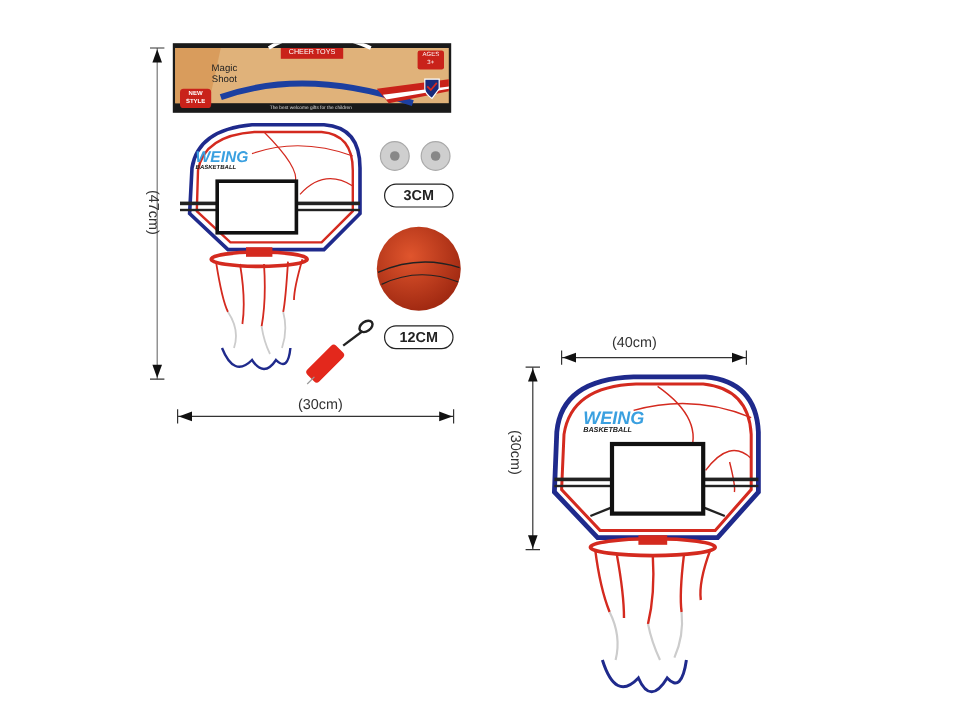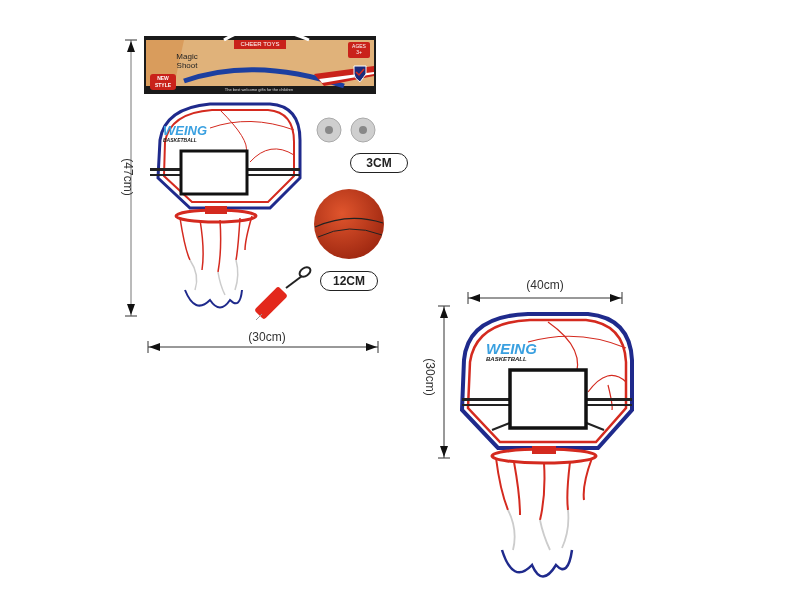--- a/index.html
+++ b/index.html
@@ -69,21 +69,21 @@
     <div style="font-size:13px;font-weight:bold;font-style:italic;color:#3aa0e0;line-height:12px;">WEING</div>
     <div style="font-size:5px;font-weight:bold;font-style:italic;color:#222;">BASKETBALL</div>
   </div>
 
   <svg class="abs" style="left:314px;top:116px;" width="72" height="30">
     <circle cx="15" cy="14" r="12" fill="#cfcfcf" stroke="#aaa"></circle>
     <circle cx="15" cy="14" r="4" fill="#888"></circle>
     <circle cx="49" cy="14" r="12" fill="#cfcfcf" stroke="#aaa"></circle>
     <circle cx="49" cy="14" r="4" fill="#888"></circle>
   </svg>
-  <div class="abs sizepill" style="left:320px;top:153px;width:56px;margin-left:30px;">3CM</div>
+  <div class="abs sizepill" style="left:320px;top:153px;width:56px;">3CM</div>
 
   <svg class="abs" style="left:312px;top:187px;" width="74" height="74">
     <defs>
       <radialGradient id="ballg" cx="40%" cy="35%" r="65%">
         <stop offset="0%" stop-color="#e0552d"></stop>
         <stop offset="100%" stop-color="#a22a12"></stop>
       </radialGradient>
     </defs>
     <circle cx="37" cy="37" r="35" fill="url(#ballg)"></circle>
     <path d="M3 40 Q37 25 71 36" stroke="#222" stroke-width="1.2" fill="none"></path>
@@ -102,21 +102,21 @@
   <svg class="abs" style="left:146px;top:340px;" width="234" height="14">
     <line x1="2" y1="7" x2="232" y2="7" stroke="#333" stroke-width="1"></line>
     <line x1="2" y1="1" x2="2" y2="13" stroke="#333" stroke-width="1"></line>
     <line x1="232" y1="1" x2="232" y2="13" stroke="#333" stroke-width="1"></line>
     <polygon points="3,7 14,3 14,11" fill="#111"></polygon>
     <polygon points="231,7 220,3 220,11" fill="#111"></polygon>
   </svg>
 </div>
 
 <div class="abs" style="left:420px;top:270px;width:230px;height:330px;">
-  <div class="abs dimlabel" style="left:90px;top:8px;width:70px;text-align:center;">(40cm)</div>
+  <div class="abs dimlabel" style="left:90px;top:8px;width:70px;text-align:left;">(40cm)</div>
   <svg class="abs" style="left:46px;top:21px;" width="158" height="14">
     <line x1="2" y1="7" x2="156" y2="7" stroke="#333" stroke-width="1"></line>
     <line x1="2" y1="1" x2="2" y2="13" stroke="#333" stroke-width="1"></line>
     <line x1="156" y1="1" x2="156" y2="13" stroke="#333" stroke-width="1"></line>
     <polygon points="3,7 14,3 14,11" fill="#111"></polygon>
     <polygon points="155,7 144,3 144,11" fill="#111"></polygon>
   </svg>
 
   <svg class="abs" style="left:16px;top:34px;" width="16" height="156">
     <line x1="8" y1="2" x2="8" y2="154" stroke="#333" stroke-width="1"></line>

